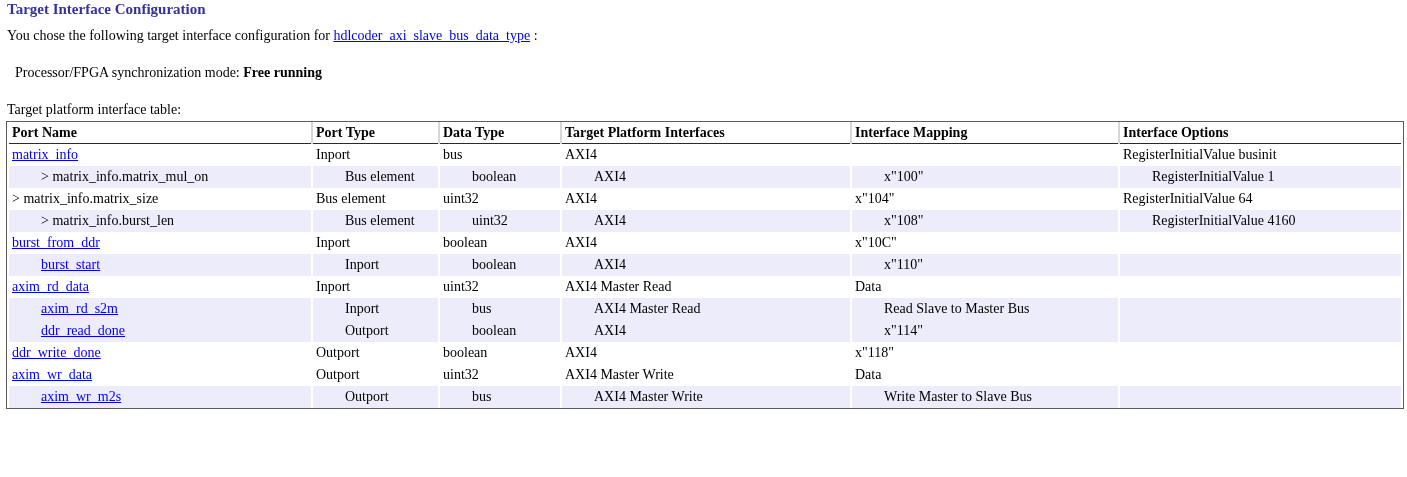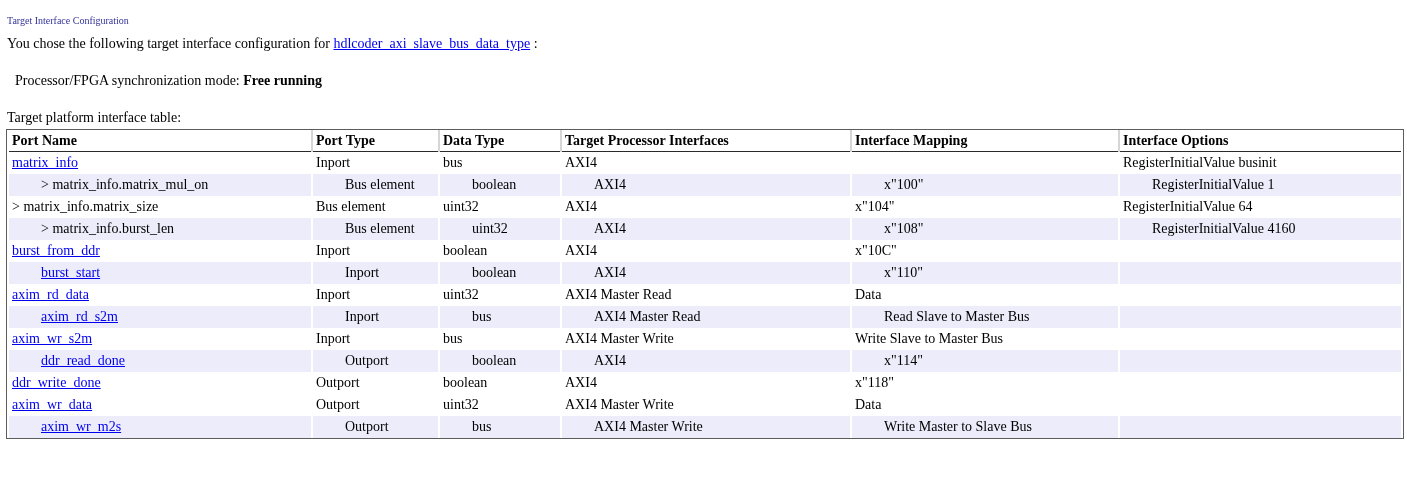--- a/index.html
+++ b/index.html
@@ -13,23 +13,23 @@
   *{box-sizing:border-box;}
   html,body{
     width:1407px;height:477px;margin:0;padding:0;overflow:hidden;
     background:#ffffff;
     font-family:"Liberation Serif","DejaVu Serif",serif;
     font-size:14px;color:#000;
   }
   .page{padding:0 0 0 6px;width:1405px;}
   h3.page-title{
     color:var(--heading);
-    font-size:10px;
-    font-weight:normal;
-    margin:15px 0 0 1px;
+    font-size:15px;
+    font-weight:bold;
+    margin:1px 0 0 1px;
   }
   p.intro-line{margin:10px 0 0 1px;}
   p.sync-line{margin:21px 0 0 9px;}
   p.caption-line{margin:21px 0 3px 1px;}
   a.doc-link{color:var(--link);text-decoration:underline;cursor:pointer;}
   b.sync-value{font-weight:bold;}
 
   table.iface{
     border-collapse:separate;
     border-spacing:2px 0;
@@ -84,21 +84,21 @@
         <col class="c3">
         <col class="c4">
         <col class="c5">
         <col class="c6">
     </colgroup>
     <thead>
       <tr>
           <th>Port Name</th>
           <th>Port Type</th>
           <th>Data Type</th>
-          <th>Target Processor Interfaces</th>
+          <th>Target Platform Interfaces</th>
           <th>Interface Mapping</th>
           <th>Interface Options</th>
         </tr>
     </thead>
     <tbody>
         <tr>
           <td><a class="doc-link">matrix_info</a></td>
           <td>Inport</td>
           <td>bus</td>
           <td>AXI4</td>
@@ -154,28 +154,20 @@
           <td></td>
         </tr>
         <tr class="alt">
           <td><a class="doc-link">axim_rd_s2m</a></td>
           <td>Inport</td>
           <td>bus</td>
           <td>AXI4 Master Read</td>
           <td>Read Slave to Master Bus</td>
           <td></td>
         </tr>
-        <tr>
-          <td><a class="doc-link">axim_wr_s2m</a></td>
-          <td>Inport</td>
-          <td>bus</td>
-          <td>AXI4 Master Write</td>
-          <td>Write Slave to Master Bus</td>
-          <td></td>
-        </tr>
         <tr class="alt">
           <td><a class="doc-link">ddr_read_done</a></td>
           <td>Outport</td>
           <td>boolean</td>
           <td>AXI4</td>
           <td>x"114"</td>
           <td></td>
         </tr>
         <tr>
           <td><a class="doc-link">ddr_write_done</a></td>

